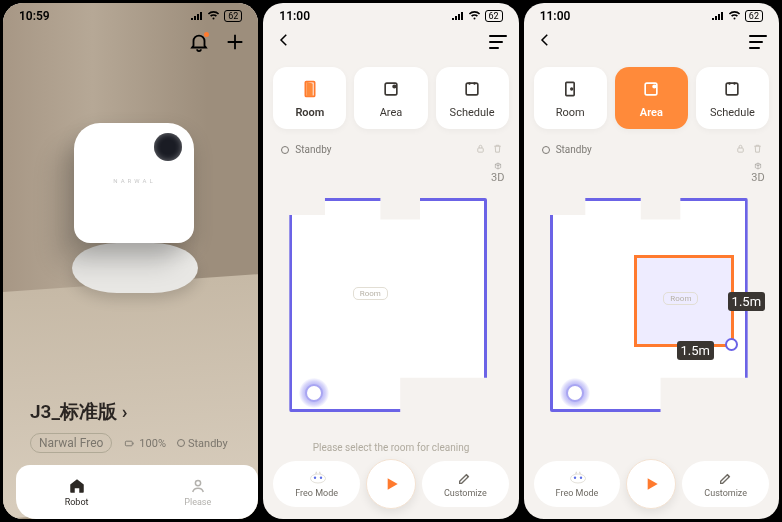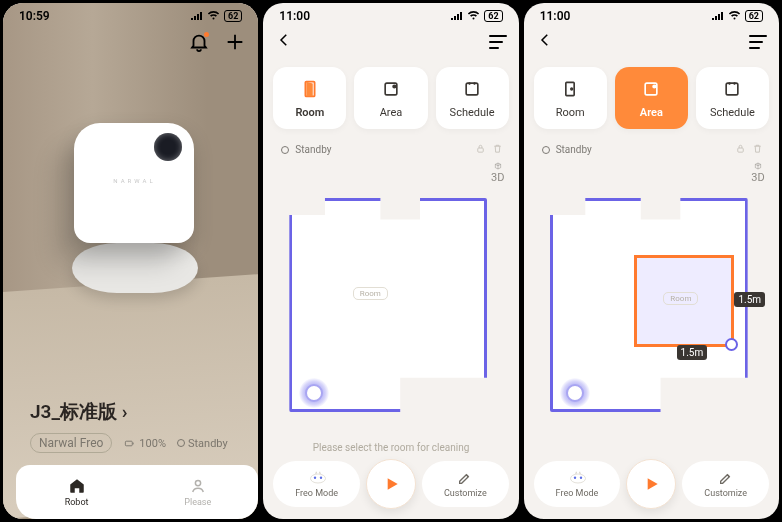--- a/index.html
+++ b/index.html
@@ -22,21 +22,21 @@
   }
   
   .statusbar {
     position: absolute; top: 6px; left: 0; right: 0;
     display: flex; justify-content: space-between; align-items: center;
     padding: 0 16px; z-index: 20; font-weight: 600; font-size: 12px; color: #000;
   }
   .status-right { display: flex; align-items: center; gap: 4px; }
   .battery-box {
     border: 1px solid #000; border-radius: 3px; padding: 0 3px;
-    font-size: 9px; font-weight: 700;
+    font-size: 9px; font-weight: 400;
   }
   
   .home-photo {
     position: absolute; inset: 0;
     background: linear-gradient(180deg, #b9ac9c 0%, #a69884 16%);
     z-index: 1;
   }
   .wall { position:absolute; left:0; top:0; width:100%; height:62%;
     background: linear-gradient(90deg,#a79785 0%,#b6a896 35%,#9d8e7c 80%); }
   .floor { position:absolute; left:0; bottom:0; width:100%; height:44%;
@@ -119,21 +119,21 @@
   }
   .fp-label { position:absolute; left:34%; top:44%; font-size:8px; color:#b7b2a7; border:1px solid #e2ded4; border-radius:5px; padding:1px 6px;}
   .robot-puck { position:absolute; left:18px; bottom:8px; width:30px; height:30px;
     border-radius:50%; background: radial-gradient(circle,#7a75ee 0%, rgba(122,117,238,.3) 55%, rgba(122,117,238,0) 72%);
     display:flex; align-items:center; justify-content:center;}
   .robot-puck::after{content:""; width:14px; height:14px; background:#fff; border-radius:50%; border:2px solid #a9a6f2;}
   .area-rect { position:absolute; left:44%; top:30%; width:100px; height:92px;
     border:3px solid #ff7a2e; background:rgba(140,130,255,.15); }
   .area-handle { position:absolute; right:-7px; bottom:-7px; width:13px; height:13px;
     background:#fff; border:2px solid #6b63e6; border-radius:50%; }
-  .dim-badge { position:absolute; background:#3a3632; color:#fff; font-size:10px; padding:2px 4px; border-radius:3px;}
+  .dim-badge { position:absolute; background:#3a3632; color:#fff; font-size:13px; padding:2px 4px; border-radius:3px;}
   .dim-right { right:-34px; top:40%; }
   .dim-bottom { left:42%; bottom:-16px; }
   .hint { text-align:center; font-size:10px; color:#b0ab9f; padding:4px 0 6px 0;}
   .action-bar { display:flex; align-items:center; gap:6px; padding:0 10px 10px 10px;}
   .action-side { flex:1; height:46px; background:#fff; border-radius:24px;
     display:flex; flex-direction:column; align-items:center; justify-content:center;
     font-size:9px; color:#6e6a63; gap:2px;}
   .action-side .small-icon { width:16px; height:16px; }
   .play-btn { width:50px; height:50px; border-radius:50%; background:#fff;
     display:flex; align-items:center; justify-content:center;

